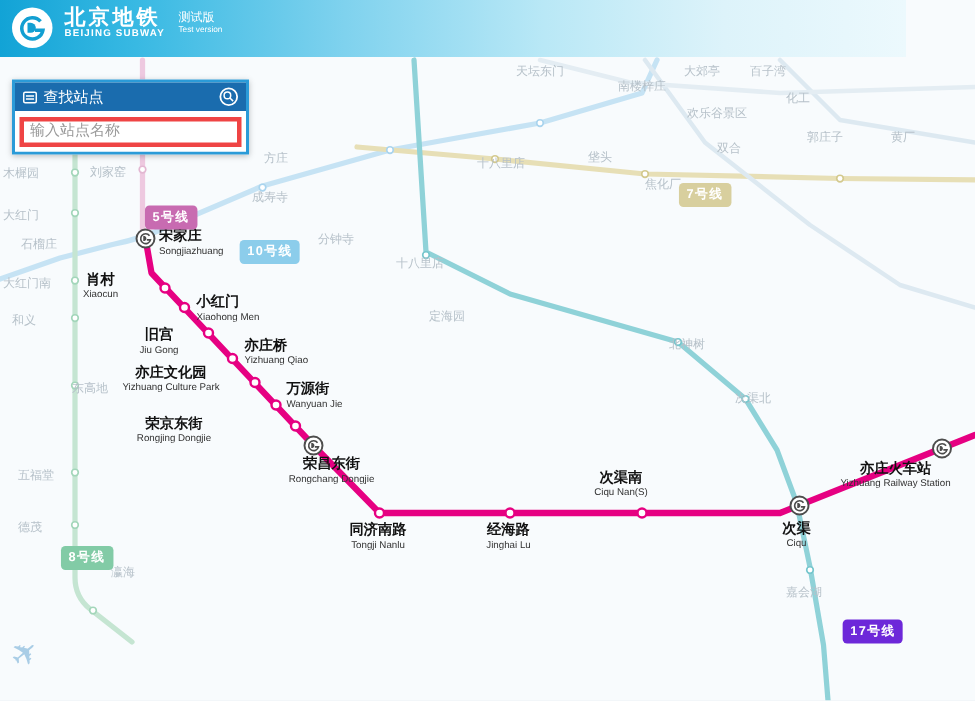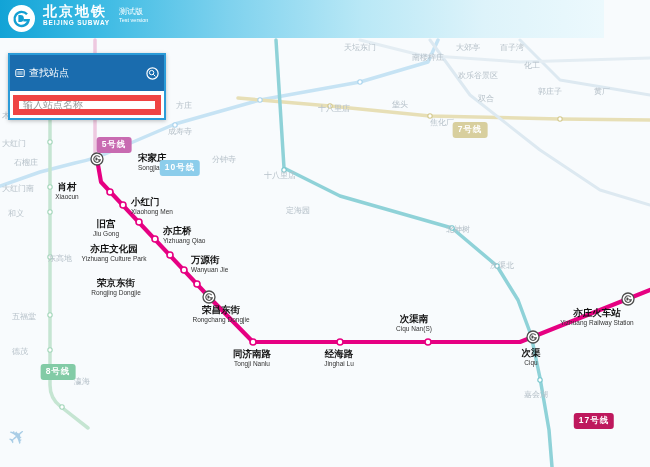--- a/index.html
+++ b/index.html
@@ -22,28 +22,28 @@
   .version-block { margin-top: 7px; margin-left: 9px; color: #fff; }
   .version-zh { font-size: 8px; line-height: 1.2; }
   .version-en { font-size: 5.5px; }
 
   
   .search-panel {
     position: absolute; left: 8px; top: 53px; width: 158px; z-index: 11;
     background: #fff; border: 2px solid #2b9bd8; box-shadow: 0 1px 4px rgba(0,0,0,.25);
   }
   .search-panel-header {
-    height: 36px; background: #1a6cae; display: flex; align-items: center;
+    height: 19px; background: #1a6cae; display: flex; align-items: center;
     padding: 0 5px; color: #fff;
   }
   .search-panel-title { font-size: 10px; margin-left: 4px; }
   .search-go-btn { margin-left: auto; width: 13px; height: 13px; cursor: pointer; }
   .search-input-row { padding: 3px; background: #fff; }
   .search-input-row input {
-    width: 100%; height: 20px; border: 6px solid #ef4444; font-size: 10px;
+    width: 100%; height: 20px; border: 3px solid #ef4444; font-size: 10px;
     padding: 0 4px; outline: none; font-family: inherit;
   }
   .search-input-row input::placeholder { color: #999; }
 
   
   #map-svg { position: absolute; left: 0; top: 0; z-index: 1; }
   #labels { position: absolute; left: 0; top: 0; width: 650px; height: 467px; z-index: 4; pointer-events: none; }
 
   .st-label { position: absolute; line-height: 1.12; white-space: nowrap; pointer-events: auto; cursor: pointer; }
   .st-label.center { transform: translateX(-50%); text-align: center; }
@@ -166,21 +166,21 @@
         <g transform="translate(533,337)">
           <use href="#interchange-icon"></use>
         </g>
         <g transform="translate(628,299)">
           <use href="#interchange-icon"></use>
         </g>
       </g>
   </svg>
 
   <div id="labels">
-      <div class="st-label" style="left: 106px; top: 153px; margin-left: 32px;">
+      <div class="st-label" style="left: 106px; top: 153px;">
         <span class="zh">宋家庄</span>
         <span class="en">Songjiazhuang</span>
       </div>
       <div class="st-label center" style="left: 67px; top: 182px;">
         <span class="zh">肖村</span>
         <span class="en">Xiaocun</span>
       </div>
       <div class="st-label" style="left: 131px; top: 197px;">
         <span class="zh">小红门</span>
         <span class="en">Xiaohong Men</span>
@@ -257,21 +257,21 @@
       <div class="bg-label" style="left: 538px; top: 86px;">郭庄子</div>
       <div class="bg-label" style="left: 594px; top: 86px;">黄厂</div>
       <div class="bg-label" style="left: 286px; top: 205px;">定海园</div>
       <div class="bg-label" style="left: 446px; top: 224px;">北神树</div>
       <div class="bg-label" style="left: 490px; top: 260px;">次渠北</div>
       <div class="bg-label" style="left: 524px; top: 389px;">嘉会湖</div>
       <div class="line-badge" style="left: 114px; top: 145px; background: rgb(200, 107, 177);">5号线</div>
       <div class="line-badge" style="left: 180px; top: 168px; background: rgb(140, 205, 235);">10号线</div>
       <div class="line-badge" style="left: 470px; top: 130px; background: rgb(216, 207, 158);">7号线</div>
       <div class="line-badge" style="left: 58px; top: 372px; background: rgb(130, 203, 166);">8号线</div>
-      <div class="line-badge" style="left: 594px; top: 421px; background: #be185d;">17号线</div>
+      <div class="line-badge" style="left: 582px; top: 421px; background: #6d28d9;">17号线</div>
     </div>
 
 
   <span class="airport-icon">✈</span>
 
   <div class="app-header">
     <div class="app-logo">
       <svg width="21" height="21" viewBox="-8 -8 16 16">
         <path d="M4.2,-3.2 A5.4,5.4 0 1 0 5.4,1.3 L1.4,1.3" fill="none" stroke="#129fd2" stroke-width="1.8"></path>
         <path d="M-2.4,-2.6 h1.6 a2.6,2.6 0 0 1 0,5.2 h-1.6 z" fill="#129fd2"></path>

